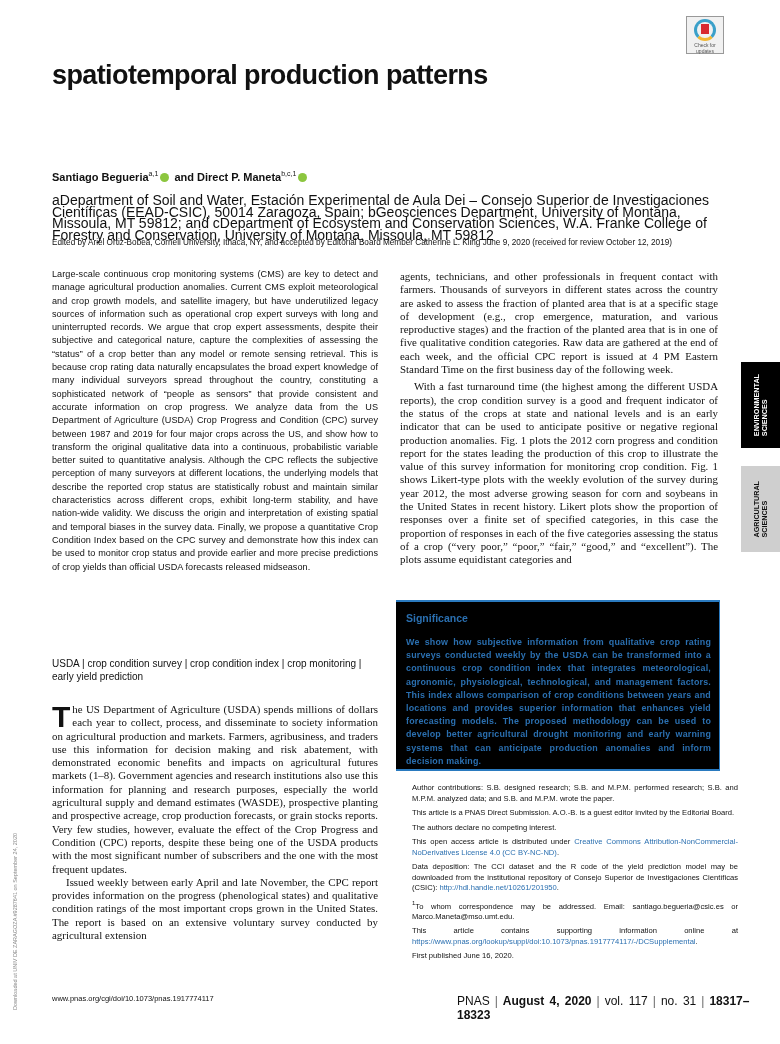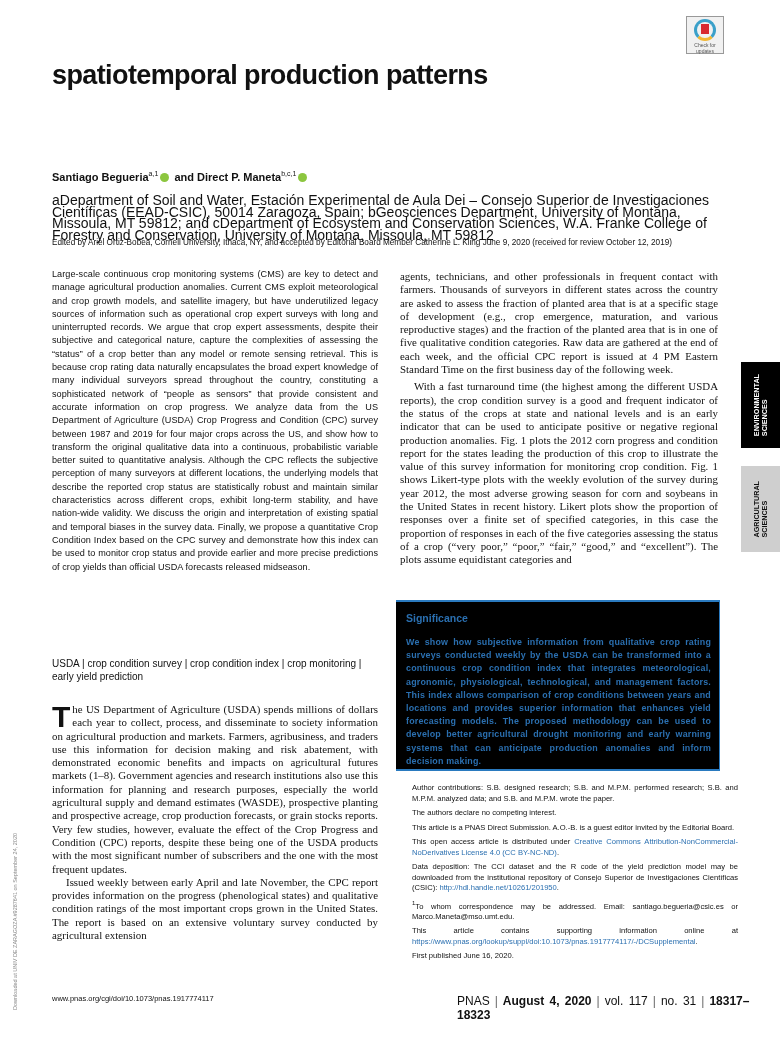--- a/index.html
+++ b/index.html
@@ -91,22 +91,22 @@
   <p>With a fast turnaround time (the highest among the different USDA reports), the crop condition survey is a good and frequent indicator of the status of the crops at state and national levels and is an early indicator that can be used to anticipate positive or negative regional production anomalies. Fig. 1 plots the 2012 corn progress and condition report for the states leading the production of this crop to illustrate the value of this survey information for monitoring crop condition. Fig. 1 shows Likert-type plots with the weekly evolution of the survey during year 2012, the most adverse growing season for corn and soybeans in the United States in recent history. Likert plots show the proportion of responses over a finite set of specified categories, in this case the proportion of responses in each of the five categories assessing the status of a crop (“very poor,” “poor,” “fair,” “good,” and “excellent”). The plots assume equidistant categories and</p>
 </div>
 
 <div class="sig-box sans">
   <div class="sig-title">Significance</div>
   <div class="sig-body">We show how subjective information from qualitative crop rating surveys conducted weekly by the USDA can be transformed into a continuous crop condition index that integrates meteorological, agronomic, physiological, technological, and management factors. This index allows comparison of crop conditions between years and locations and provides superior information that enhances yield forecasting models. The proposed methodology can be used to develop better agricultural drought monitoring and early warning systems that can anticipate production anomalies and inform decision making.</div>
 </div>
 
 <div class="notes sans">
   <p>Author contributions: S.B. designed research; S.B. and M.P.M. performed research; S.B. and M.P.M. analyzed data; and S.B. and M.P.M. wrote the paper.</p>
+  <p>This article is a PNAS Direct Submission. A.O.-B. is a guest editor invited by the Editorial Board.</p>
   <p>The authors declare no competing interest.</p>
-  <p>This article is a PNAS Direct Submission. A.O.-B. is a guest editor invited by the Editorial Board.</p>
   <p><span>This open access article is distributed under </span><span class="link">Creative Commons Attribution-NonCommercial-NoDerivatives License 4.0 (CC BY-NC-ND)</span><span>.</span></p>
   <p><span>Data deposition: The CCI dataset and the R code of the yield prediction model may be downloaded from the institutional repository of Consejo Superior de Investigaciones Científicas (CSIC): </span><span class="link">http://hdl.handle.net/10261/201950</span><span>.</span></p>
   <p><sup>1</sup><span>To whom correspondence may be addressed. Email: santiago.begueria@csic.es or Marco.Maneta@mso.umt.edu.</span></p>
   <p><span>This article contains supporting information online at </span><span class="link">https://www.pnas.org/lookup/suppl/doi:10.1073/pnas.1917774117/-/DCSupplemental</span><span>.</span></p>
   <p>First published June 16, 2020.</p>
 </div>
 
 <div class="footer-left sans">www.pnas.org/cgi/doi/10.1073/pnas.1917774117</div>
 <div class="footer-right sans">
   <span>PNAS</span><span class="sep">|</span><span class="b">August 4, 2020</span><span class="sep">|</span><span>vol. 117</span><span class="sep">|</span><span>no. 31</span><span class="sep">|</span><span class="b">18317–18323</span>

